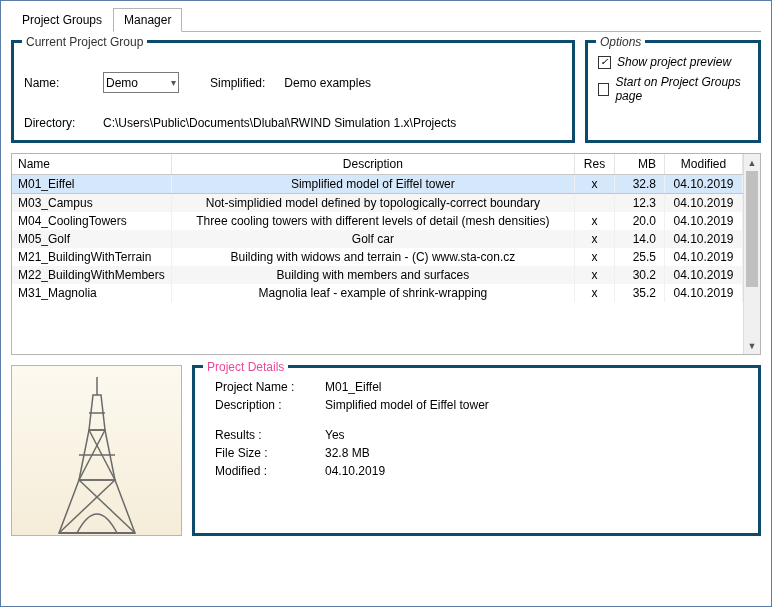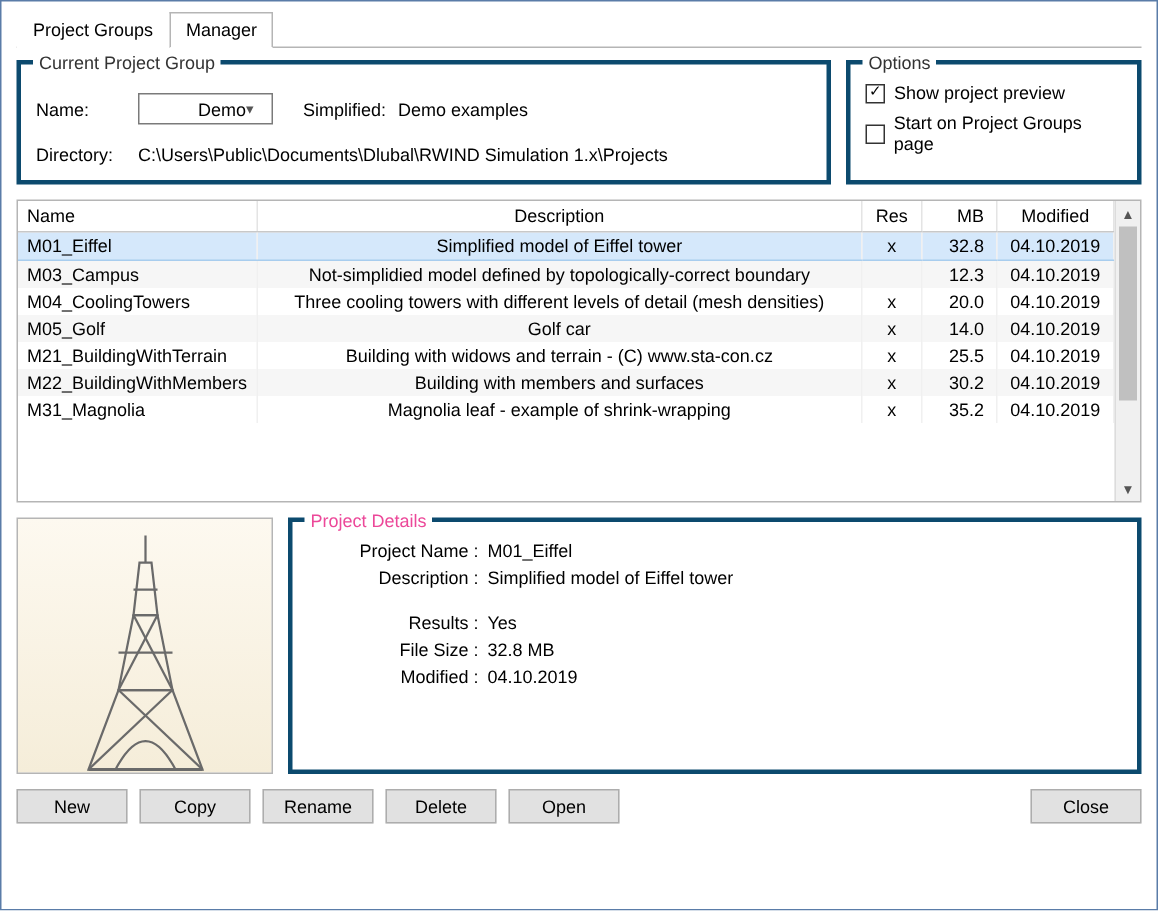--- a/index.html
+++ b/index.html
@@ -10,24 +10,24 @@
 .titlebar .title { flex: 1; font-size: 12px; color: #000; }
 .titlebar .close { width: 40px; height: 24px; display: flex; align-items: center; justify-content: center; cursor: pointer; }
 .content { flex: 1; padding: 6px 10px 10px 10px; display: flex; flex-direction: column; }
 .tabs { display: flex; border-bottom: 1px solid #b5b5b5; }
 .tab { padding: 4px 10px; border: 1px solid transparent; border-bottom: none; cursor: pointer; position: relative; top: 1px; background: #fff; }
 .tab.active { border-color: #b5b5b5; border-bottom: 1px solid #fff; }
 .top-row { display: flex; gap: 10px; margin-top: 8px; }
 .fieldset { border: 3px solid #0c4a6e; padding: 6px 10px 10px 10px; position: relative; }
 .fieldset .legend { position: absolute; top: -8px; left: 8px; background: #fff; padding: 0 4px; color: #333; }
 .group-left { flex: 1; }
-.group-right { width: 197px; }
-.form-row { display: flex; align-items: center; margin-top: 13px; gap: 8px; }
+.group-right { width: 176px; font-style: italic; }
+.form-row { display: flex; align-items: center; margin-top: 23px; gap: 19px; }
 .form-row label { display: inline-block; }
-.combo { width: 90px; height: 21px; border: 1px solid #7a7a7a; padding: 1px 12px; background: #fff; display: flex; align-items: center; justify-content: flex-end; cursor: pointer; }
+.combo { width: 76px; height: 21px; border: 1px solid #7a7a7a; padding: 1px 2px; background: #fff; display: flex; align-items: center; justify-content: space-between; cursor: pointer; }
 .combo .chev { font-size: 10px; color: #555; }
 .checkbox { display: flex; align-items: center; gap: 6px; cursor: pointer; margin-top: 6px; }
 .checkbox .box { width: 13px; height: 13px; border: 1px solid #333; display: flex; align-items: center; justify-content: center; font-size: 10px; line-height: 1; }
 .table-wrap { margin-top: 10px; border: 1px solid #b5b5b5; height: 202px; display: flex; }
 .table-scroll { flex: 1; overflow: hidden; }
 .scrollbar { width: 17px; background: #f0f0f0; border-left: 1px solid #dcdcdc; display: flex; flex-direction: column; }
 .scrollbar .arrow { height: 17px; display: flex; align-items: center; justify-content: center; font-size: 9px; color: #555; }
 .scrollbar .track { flex: 1; position: relative; }
 .scrollbar .thumb { position: absolute; top: 0; left: 2px; right: 2px; height: 70%; background: #c0c0c0; }
 table { border-collapse: collapse; width: 100%; }
@@ -38,21 +38,21 @@
 th.mb, td.mb { width: 50px; text-align: right; padding-right: 8px; }
 th.mod, td.mod { width: 78px; text-align: center; }
 tbody tr td { padding: 2px 6px; border-right: 1px solid #f0f0f0; }
 tbody tr:nth-child(even) td { background: #f6f6f6; }
 tbody tr.selected td { background: #d5e8fb !important; border-top: 1px solid #a8cdee; border-bottom: 1px solid #a8cdee; }
 .bottom-row { display: flex; gap: 10px; margin-top: 10px; }
 .preview { width: 171px; height: 171px; border: 1px solid #b5b5b5; background: linear-gradient(#fdf9f0,#f5edd9); display: flex; align-items: flex-end; justify-content: center; }
 .details { flex: 1; }
 .details .legend { color: #ec4899; }
 .details-grid { display: grid; grid-template-columns: 110px auto; row-gap: 4px; margin-top: 6px; margin-left: 10px; }
-.details-grid .lab { text-align: right; padding-right: 6px; }
+.details-grid .lab { padding-right: 16px; }
 .details-grid .gap { grid-column: 1 / -1; height: 8px; }
 .buttons { display: flex; gap: 8px; margin-top: 10px; }
 .buttons .spacer { flex: 1; }
 button.btn { width: 74px; height: 23px; background: #e1e1e1; border: 1px solid #adadad; cursor: pointer; }
 </style>
 </head>
 <body>
 
 <div class="window">
 
@@ -197,23 +197,14 @@
           <span class="lab">Results :</span>
           <span>Yes</span>
           <span class="lab">File Size :</span>
           <span>32.8 MB</span>
           <span class="lab">Modified :</span>
           <span>04.10.2019</span>
         </div>
       </div>
     </div>
 
-    <div class="buttons">
-      <button class="btn">New</button>
-      <button class="btn">Copy</button>
-      <button class="btn">Rename</button>
-      <button class="btn">Delete</button>
-      <button class="btn">Open</button>
-      <span class="spacer"></span>
-      <button class="btn">Close</button>
-    </div>
   </div>
 </div>
 
 </body></html>

